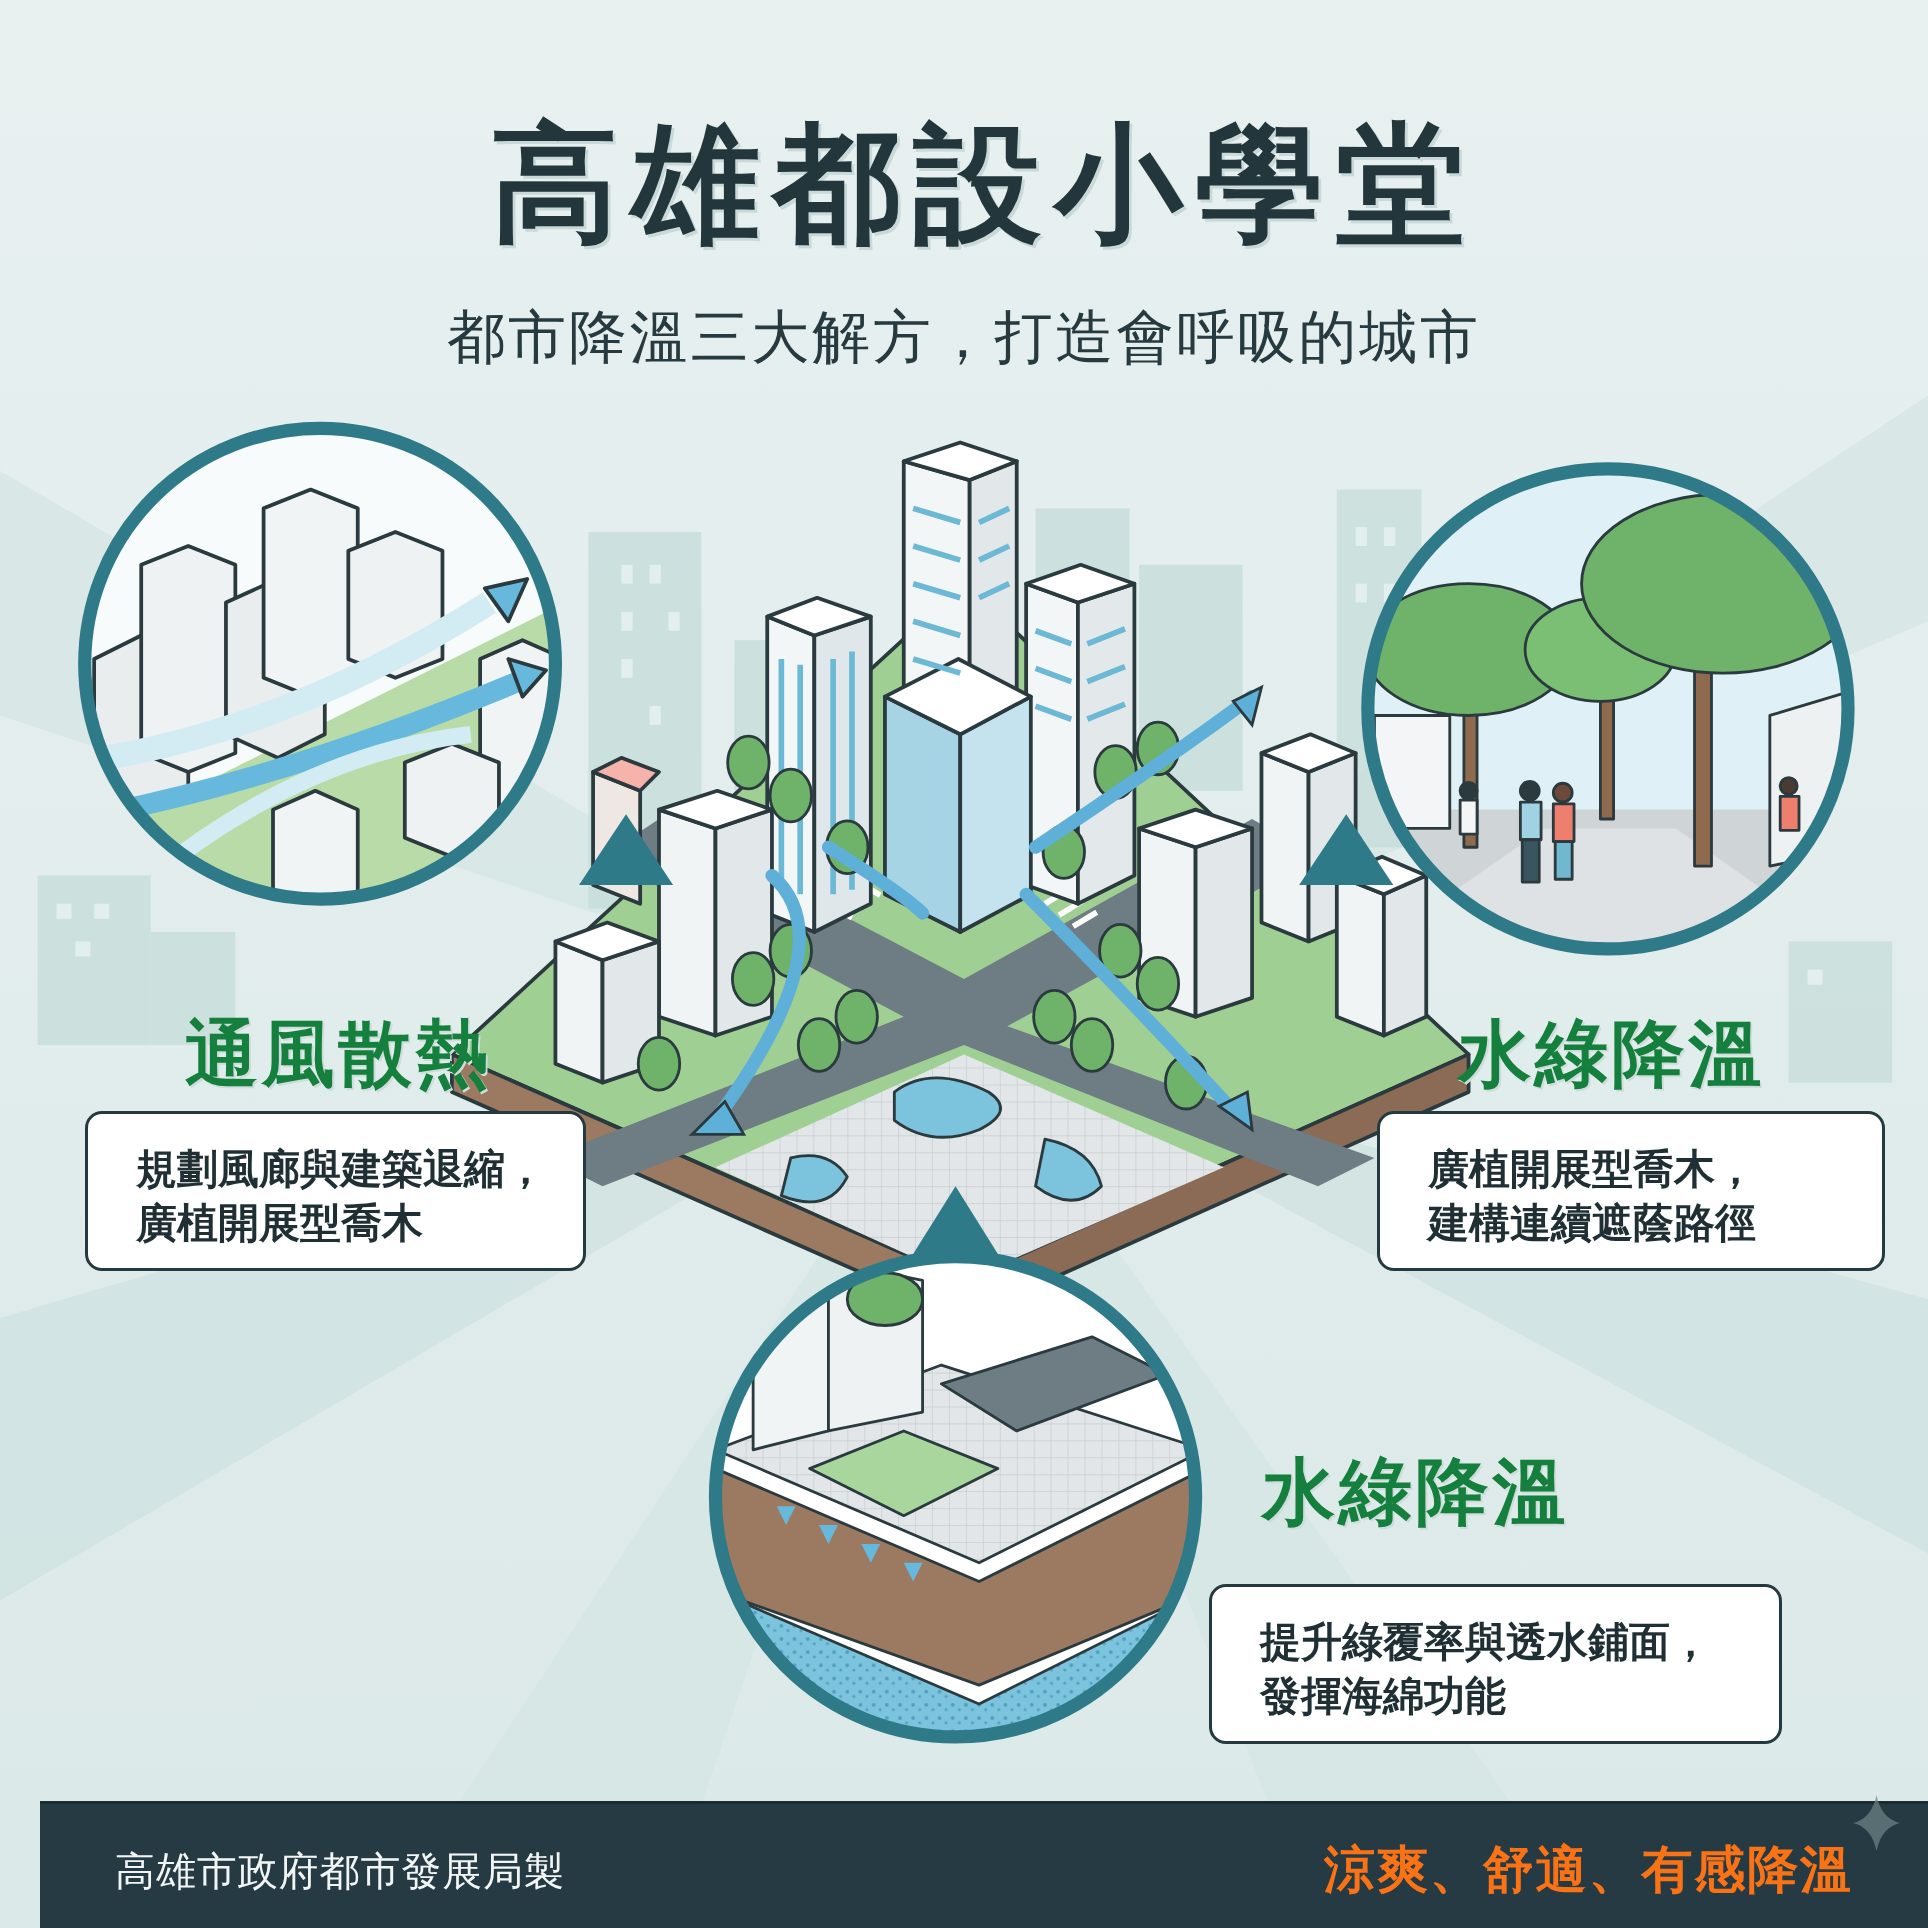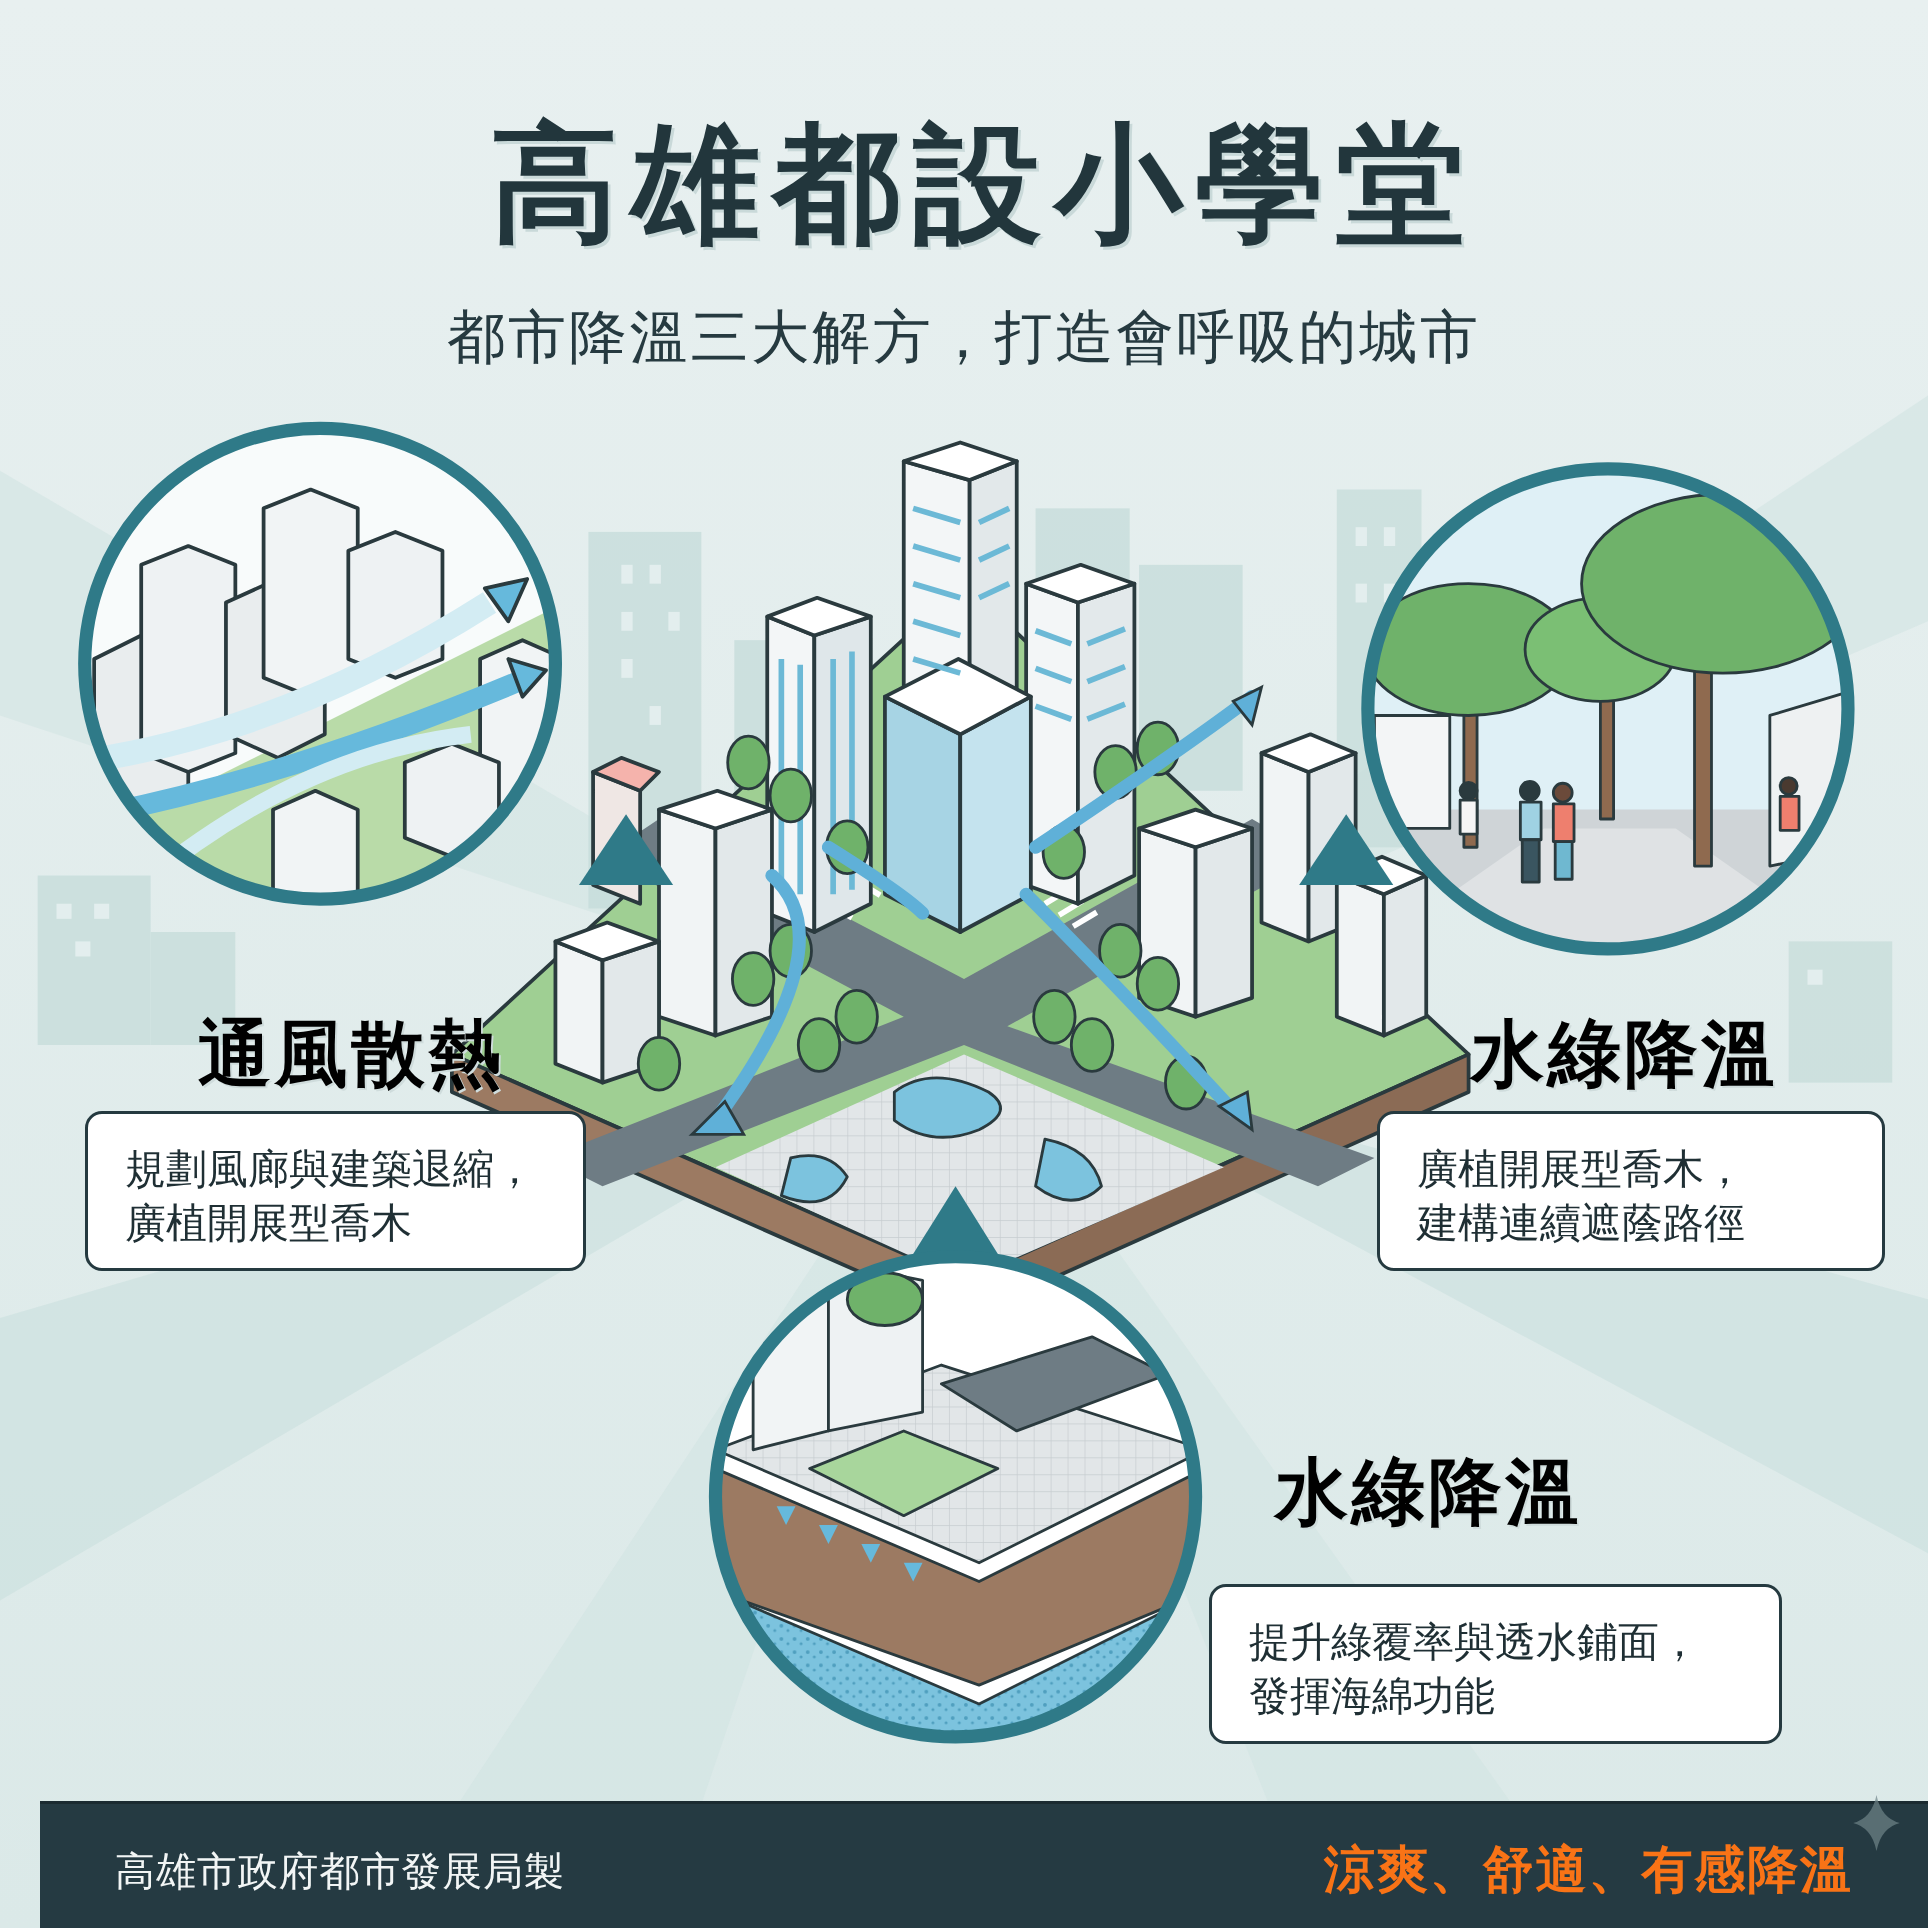--- a/index.html
+++ b/index.html
@@ -4,24 +4,24 @@
 <style>
   html,body{margin:0;padding:0;}
   body{width:1928px;height:1928px;overflow:hidden;position:relative;
        background:#e4eeee;font-family:"DejaVu Sans","Liberation Sans",sans-serif;color:#24383e;}
   .bg{position:absolute;inset:0;}
   .title{position:absolute;left:0;right:0;top:99px;text-align:center;font-size:128px;font-weight:bold;
          letter-spacing:13px;color:#22363c;text-shadow:2.8px 2.8px 0 #c9d9d9;padding-left:40px;}
   .subtitle{position:absolute;left:0;right:0;top:299px;text-align:center;font-size:58px;font-weight:normal;
             letter-spacing:2.8px;color:#263a40;}
   .scene{position:absolute;inset:0;}
-  .heading{position:absolute;font-size:73px;font-weight:bold;letter-spacing:3.8px;color:#000000;
-           text-shadow:1.9px 1.9px 0 #cfdcdc;margin-left:13px;}
+  .heading{position:absolute;font-size:73px;font-weight:bold;letter-spacing:3.8px;color:#15803d;
+           text-shadow:1.9px 1.9px 0 #cfdcdc;}
   .card{position:absolute;background:#ffffff;border:3.8px solid #253a40;border-radius:17px;
-        box-sizing:border-box;padding:28px 37px;font-size:41px;font-weight:normal;line-height:1.32;color:#1f2f34;}
+        box-sizing:border-box;padding:28px 48px;font-size:41px;font-weight:bold;line-height:1.32;color:#1f2f34;}
   .card .line{display:block;white-space:nowrap;}
   .footer{position:absolute;left:0;right:0;bottom:0;height:124px;background:#253a42;
           border-top:3.8px solid #1b2b31;margin-left:40px;}
   .footer .credit{position:absolute;left:75px;top:40px;font-size:40px;color:#f2f5f5;letter-spacing:0.9px;}
   .footer .slogan{position:absolute;right:75px;top:32px;font-size:51px;font-weight:bold;color:#f97316;letter-spacing:1.9px;}
   .sparkle{position:absolute;right:28px;top:-9.4px;width:47px;height:56px;}
 </style>
 </head>
 <body>
 

